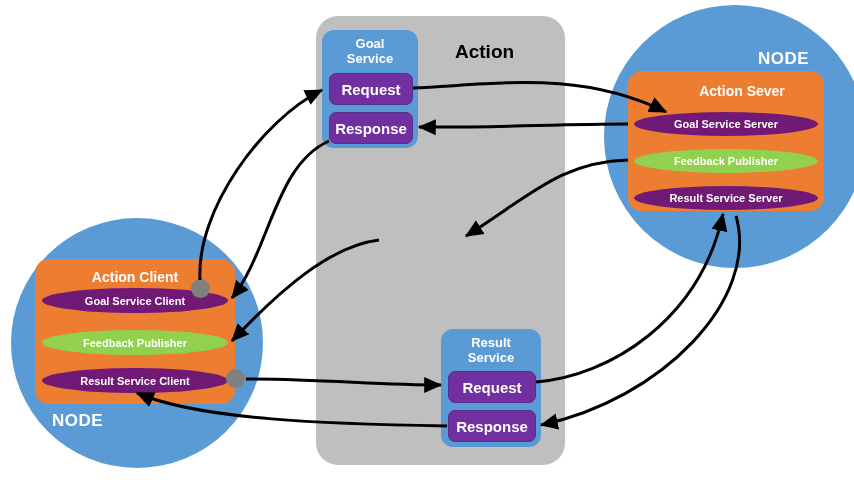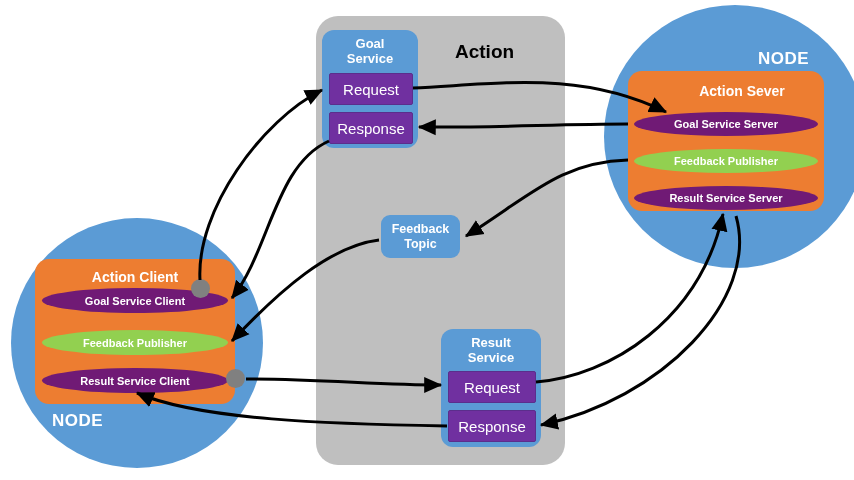--- a/index.html
+++ b/index.html
@@ -17,24 +17,24 @@
 
   .pill{position:absolute;border-radius:50%/50%;display:flex;
         align-items:center;justify-content:center;color:#ffffff;
         font-weight:bold;font-size:11px;white-space:nowrap;}
   .pill.yellow{background:#701a75;}
   .pill.green{background:#92D050;}
 
   .svc-box{position:absolute;background:#5B9BD5;border-radius:12px;}
   .svc-title{position:absolute;width:100%;text-align:center;color:#ffffff;
              font-weight:bold;font-size:13px;line-height:15px;}
-  .op-box{position:absolute;background:#7030A0;border-radius:2px;
+  .op-box{position:absolute;background:#7030A0;border-radius:7px;
           border:1px solid #5B2E8C;
           display:flex;align-items:center;justify-content:center;
-          color:#ffffff;font-weight:normal;font-size:15px;white-space:nowrap;}
+          color:#ffffff;font-weight:bold;font-size:15px;white-space:nowrap;}
 
   .grey-container{position:absolute;background:#BFBFBF;border-radius:22px;}
   .grey-title{position:absolute;color:#000000;font-weight:bold;font-size:19px;
               white-space:nowrap;}
 
   .topic-box{position:absolute;background:#5B9BD5;border-radius:9px;
              display:flex;align-items:center;justify-content:center;
              color:#ffffff;font-weight:bold;font-size:12.5px;
              line-height:15px;text-align:center;}
 
@@ -50,26 +50,20 @@
 
   <div class="svc-box" style="left:322px;top:30px;width:96px;height:118px;">
     <div class="svc-title" style="left:0;top:6px;">
       <div>Goal</div>
       <div>Service</div>
     </div>
   </div>
   <div class="op-box" style="left:329px;top:73px;width:82px;height:30px;">Request</div>
   <div class="op-box" style="left:329px;top:112px;width:82px;height:30px;">Response</div>
 
-  <div class="topic-box" style="left:381px;top:215px;width:79px;height:43px;">
-    <div>
-      <div>Feedback</div>
-      <div>Topic</div>
-    </div>
-  </div>
 
   <div class="svc-box" style="left:441px;top:329px;width:100px;height:118px;">
     <div class="svc-title" style="left:0;top:6px;">
       <div>Result</div>
       <div>Service</div>
     </div>
   </div>
   <div class="op-box" style="left:448px;top:371px;width:86px;height:30px;">Request</div>
   <div class="op-box" style="left:448px;top:410px;width:86px;height:30px;">Response</div>
 

